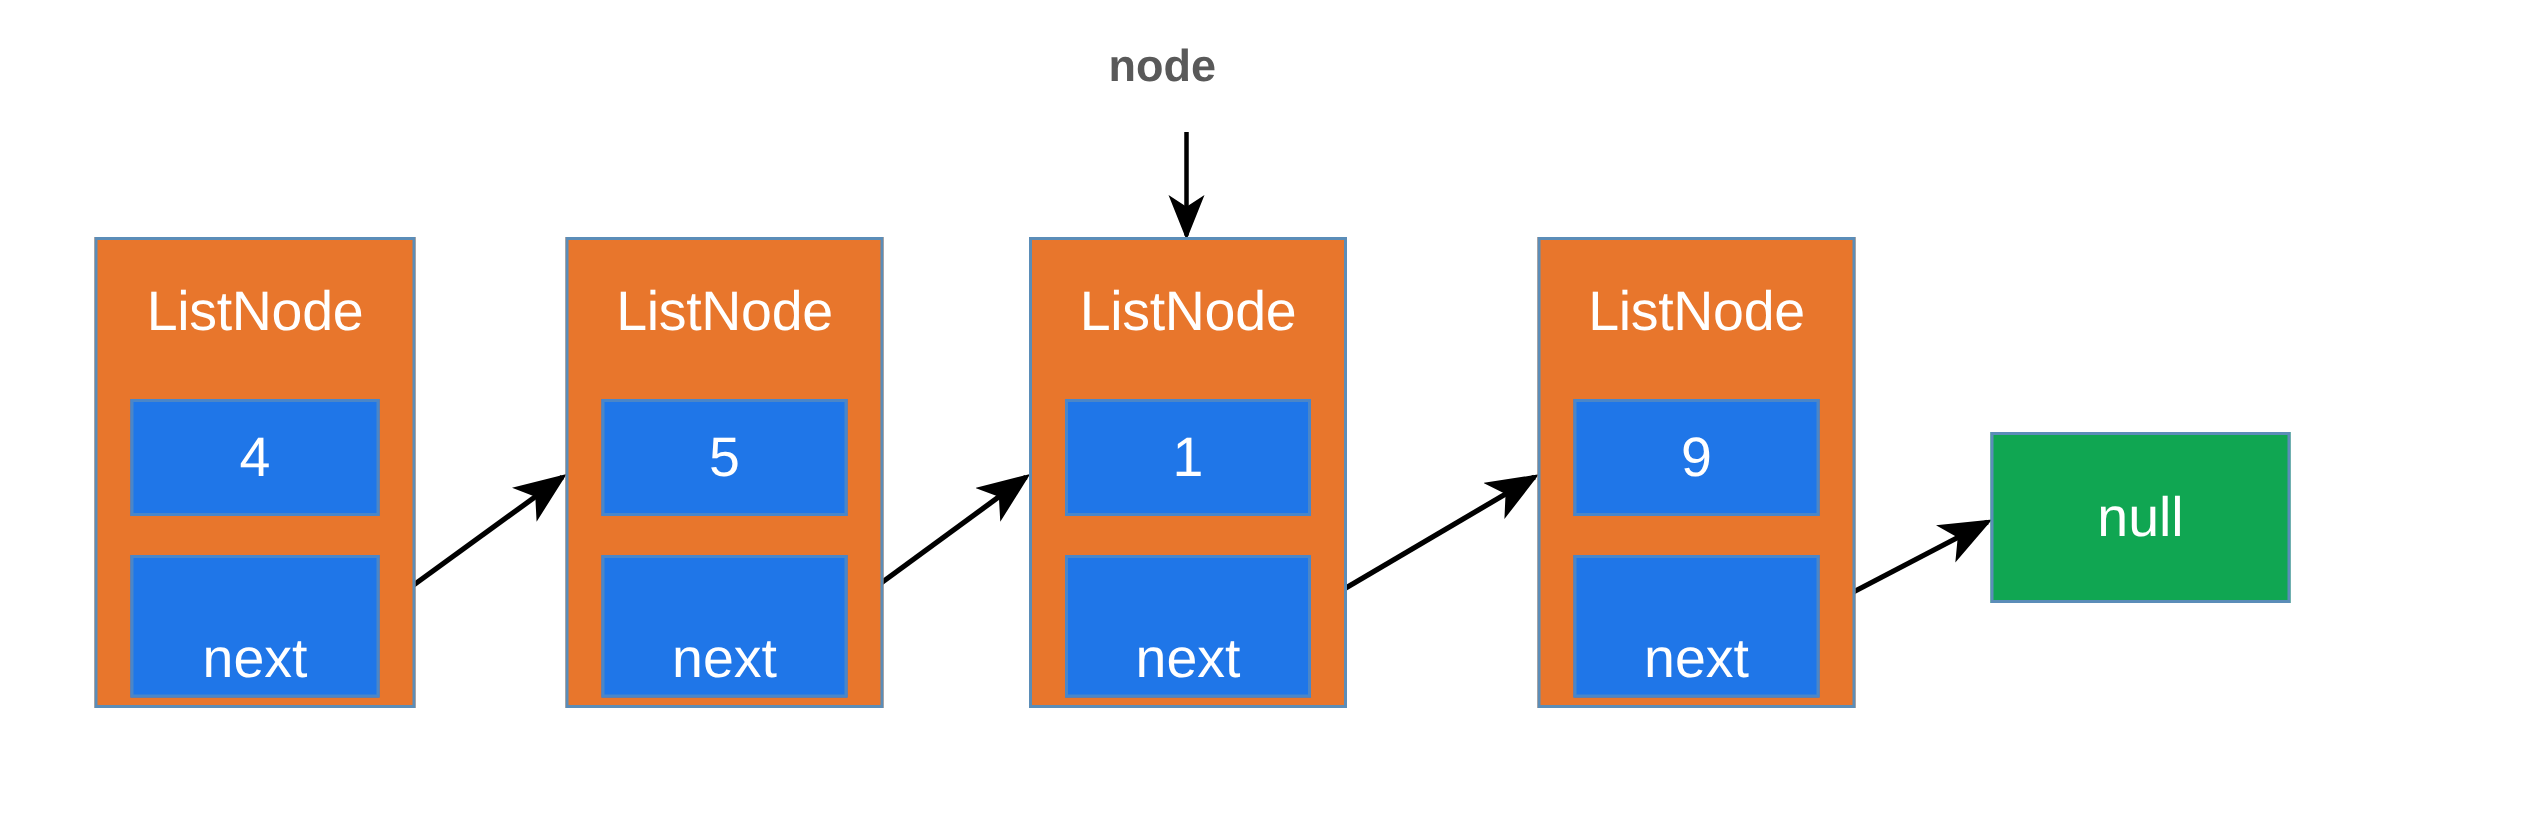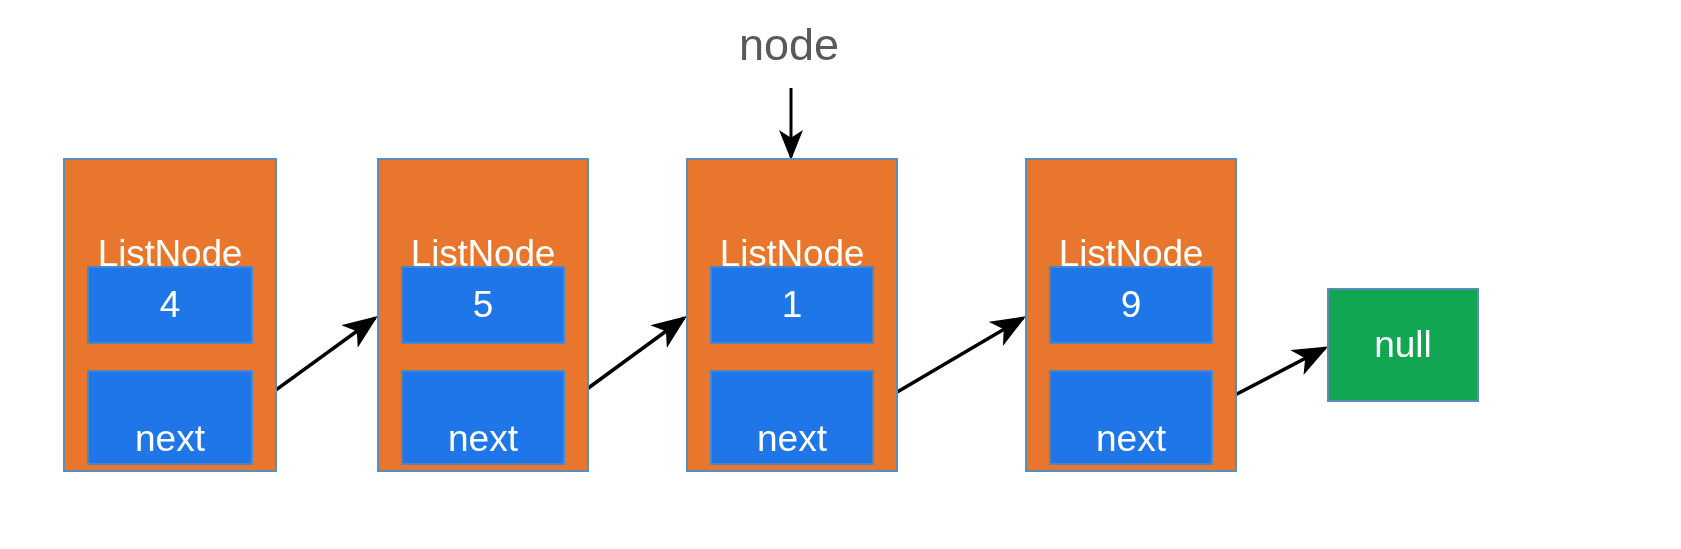--- a/index.html
+++ b/index.html
@@ -29,21 +29,20 @@
     position: absolute;
     left: 0;
     right: 0;
     top: 26px;
     text-align: center;
     color: #ffffff;
     font-size: 37px;
     line-height: 44px;
     letter-spacing: -0.2px;
     white-space: nowrap;
-    margin-top: 46px;
   }
   .field-box {
     position: absolute;
     background: #1F76E8;
     border: 2px solid #4A86C8;
     box-sizing: border-box;
     display: flex;
     align-items: center;
     justify-content: center;
     color: #ffffff;
@@ -71,23 +70,24 @@
     box-sizing: border-box;
     display: flex;
     align-items: center;
     justify-content: center;
     color: #ffffff;
     font-size: 37px;
   }
   .pointer-label {
     position: absolute;
     color: #595959;
-    font-size: 45px;
+    font-size: 30px;
     line-height: 46px;
     white-space: nowrap;
+    font-weight: bold;
   }
   svg.arrows {
     position: absolute;
     left: 0;
     top: 0;
     width: 1681px;
     height: 549px;
     pointer-events: none;
   }
 </style>
@@ -133,15 +133,15 @@
     <div class="field-box field-value">1</div>
     <div class="field-box field-next">next</div>
   </div>
 
   <div class="node-box" style="left:1025px; top:158px; width:212px; height:314px;">
     <div class="node-title">ListNode</div>
     <div class="field-box field-value">9</div>
     <div class="field-box field-next">next</div>
   </div>
 
-  <div class="null-box" style="left:1327px; top:288px; width:152px; height:114px;">null</div>
+  <div class="null-box" style="left:1327px; top:288px; width:200px; height:114px;">null</div>
 
 </div>
 
 </body></html>

